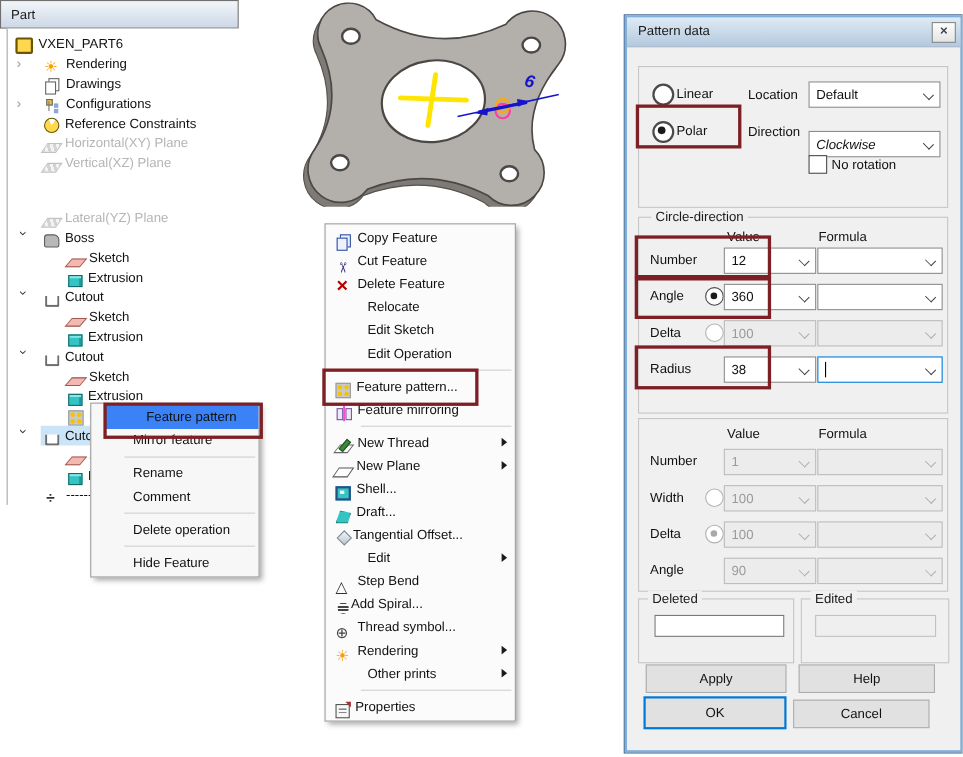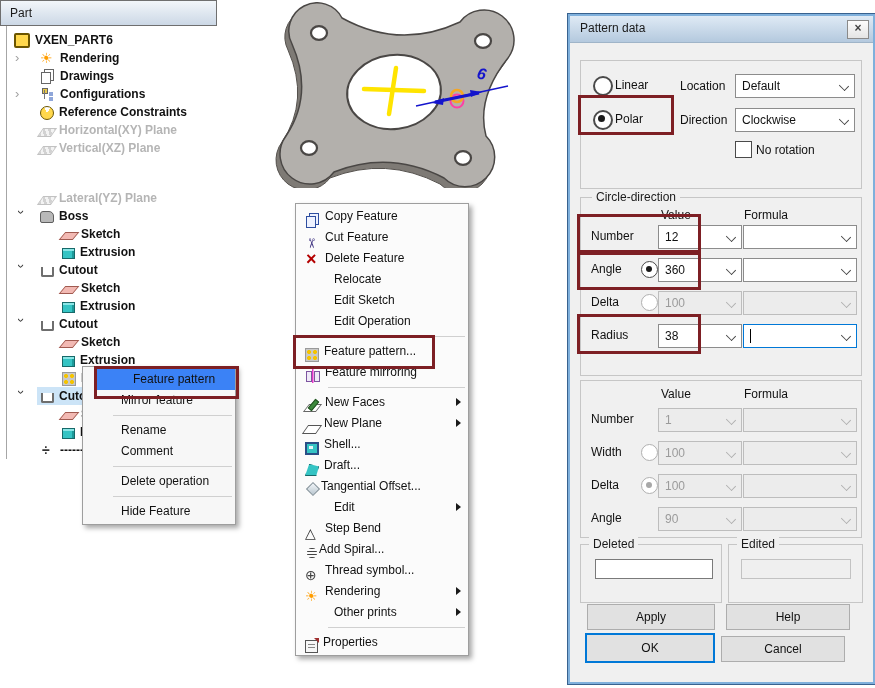--- a/index.html
+++ b/index.html
@@ -8,21 +8,21 @@
   .abs{position:absolute;}
 
   
   #tree-panel{left:0;top:3;width:217px;height:432px;}
   #tree-header{height:24px;line-height:24px;padding-left:9px;
     background:linear-gradient(#f2f6fa,#ccd8e6);border:1px solid #6f6f6f;color:#1a1a1a;}
   #tree-body{margin-left:6px;border-left:1px solid #a6a6a6;background:#fff;padding-top:5px;}
   .trow{height:18px;line-height:18px;position:relative;white-space:nowrap;display:flex;align-items:center;}
   .trow .exp{position:absolute;left:8px;top:0;width:12px;color:#a0a0a0;font-size:13px;}
   .trow .exp.open{color:#3c3c3c;transform:rotate(90deg);transform-origin:6px 9px;}
-  .trow .wrap{display:flex;align-items:center;height:18px;padding:0 3px;font-weight:bold;}
+  .trow .wrap{display:flex;align-items:flex-end;height:18px;padding:0 3px;}
   .trow.selected .wrap{background:#cce4f7;}
   .trow.disabled .lbl{color:#b5b5b5;}
   .lbl{padding-left:0;}
 
   
   .ic{display:inline-block;width:15px;height:14px;margin-right:5px;position:relative;flex:0 0 auto;}
   .ic-part{width:12px;height:11px;margin-top:1px;background:#ffd84d;border:2px solid #6b5500;border-radius:2px;}
   .ic-sun::before{content:"☀";position:absolute;left:0;top:-2px;color:#ff9d00;font-size:14px;}
   .ic-drawings::before{content:"";position:absolute;left:4px;top:0px;width:8px;height:10px;border:1px solid #666;background:#fff;}
   .ic-drawings::after{content:"";position:absolute;left:1px;top:3px;width:8px;height:10px;border:1px solid #666;background:#fff;}
@@ -342,21 +342,21 @@
       <span class="ic ic-pattern"></span>
       <span class="mlbl">Feature pattern...</span>
     </div>
     <div class="mitem">
       <span class="ic ic-mirror"></span>
       <span class="mlbl">Feature mirroring</span>
     </div>
     <div class="msep"></div>
     <div class="mitem">
       <span class="ic ic-newsketch"></span>
-      <span class="mlbl">New Faces</span>
+      <span class="mlbl">New Thread</span>
       <span class="marrow"></span>
     </div>
     <div class="mitem">
       <span class="ic ic-newplane"></span>
       <span class="mlbl">New Plane</span>
       <span class="marrow"></span>
     </div>
     <div class="mitem">
       <span class="ic ic-shell"></span>
       <span class="mlbl">Shell...</span>
@@ -411,21 +411,21 @@
     <div class="radio big" style="left:12px;top:15px;"></div>
     <span class="dlbl" style="left:34px;top:17px;">Linear</span>
     <div class="radio big checked" style="left:12px;top:49px;"></div>
     <span class="dlbl" style="left:34px;top:51px;">Polar</span>
     <span class="dlbl" style="left:99px;top:18px;">Location</span>
     <div class="dcombo" style="left:154px;top:13px;width:112px;">
       <span>Default</span>
         <span class="chev"></span>
     </div>
     <span class="dlbl" style="left:99px;top:52px;">Direction</span>
-    <div class="dcombo" style="left:154px;top:47px;width:112px;">
+    <div class="dcombo" style="left:154px;top:58px;width:112px;font-style:italic;">
       <span>Clockwise</span>
         <span class="chev"></span>
     </div>
     <div class="checkbox" style="left:154px;top:80px;"></div>
     <span class="dlbl" style="left:175px;top:82px;">No rotation</span>
   </div>
 
   <div class="frame" style="left:10px;top:181px;width:280px;height:177px;">
     <span class="ftitle">Circle-direction</span>
     <span class="dlbl" style="left:80px;top:10px;">Value</span>

